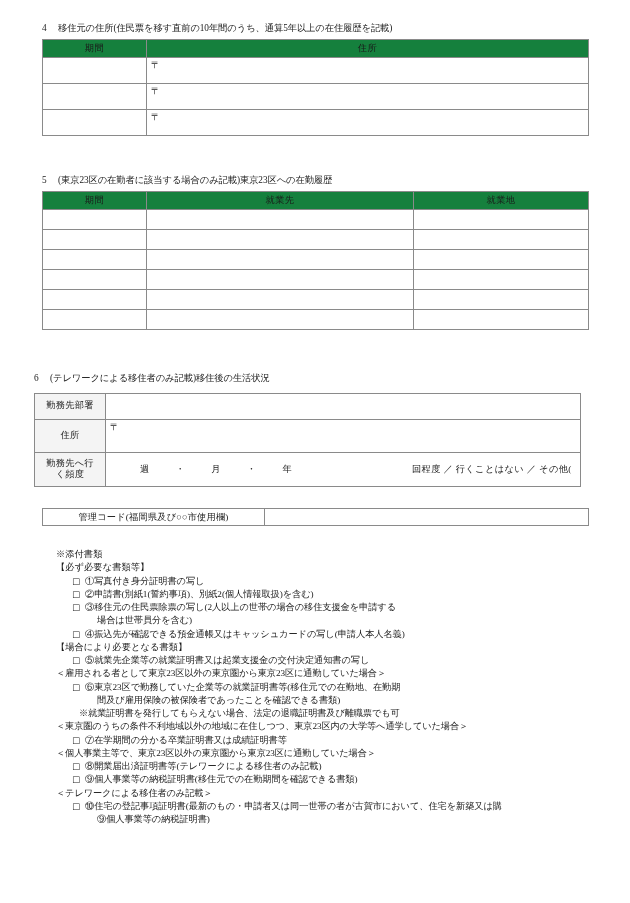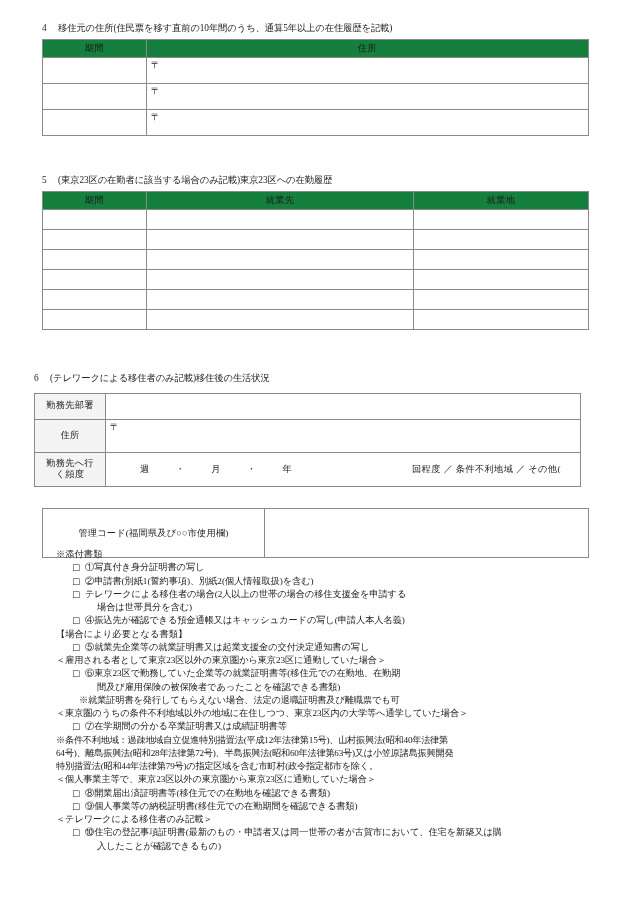--- a/index.html
+++ b/index.html
@@ -84,21 +84,21 @@
 
   
   table.mgmt {
     border-collapse: collapse;
     table-layout: fixed;
     font-size: 9.2px;
   }
   table.mgmt td {
     border: 1px solid #8a8a8a;
     height: 16px;
-    padding: 16px;
+    padding: 0;
   }
   table.mgmt td.mlbl {
     text-align: center;
     letter-spacing: 0.2px;
   }
 
   
   .notes { font-size: 9.2px; line-height: 1.44; }
   .notes .title { margin: 0; letter-spacing: 0.1px; }
   .notes .grouphead { margin: 0; letter-spacing: 0.1px; }
@@ -233,21 +233,21 @@
       <tr>
         <td class="lbl" style="height:32px">住所</td>
         <td class="addr"><span class="postal">〒</span></td>
       </tr>
       <tr>
         <td class="lbl" style="height:33px">
           <span>勤務先へ行</span><br>
           <span>く頻度</span>
         </td>
         <td>
-          <div class="freq-line"><span>週</span><span class="sp"></span><span>・</span><span class="sp"></span><span>月</span><span class="sp"></span><span>・</span><span class="sp"></span><span>年</span><span class="sp2"></span><span>回程度 ／ 条件不利地域 ／ その他(</span><span style="display:inline-block;width:150px"></span></div>
+          <div class="freq-line"><span>週</span><span class="sp"></span><span>・</span><span class="sp"></span><span>月</span><span class="sp"></span><span>・</span><span class="sp"></span><span>年</span><span class="sp2"></span><span>回程度 ／ 行くことはない ／ その他(</span><span style="display:inline-block;width:150px"></span></div>
         </td>
       </tr>
     </tbody>
       </table>
   </div>
 
   <div class="block" style="position:absolute; left:42px; top:508px; width:546px;">
     <table class="mgmt" style="width:546px;">
       <colgroup>
           <col style="width:222px">
@@ -259,41 +259,37 @@
         <td></td>
       </tr>
     </tbody>
       </table>
   </div>
 
   <div class="notes" style="position:absolute; left:56px; top:548px; width:548px;">
 
     <p class="title">※添付書類</p>
 
+    <p class="grouphead">【必ず必要な書類等】</p>
     <p class="item"><span class="box">□</span><span>①写真付き身分証明書の写し</span></p>
     <p class="item"><span class="box">□</span><span>②申請書(別紙1(誓約事項)、別紙2(個人情報取扱)を含む)</span></p>
-    <p class="item"><span class="box">□</span><span>テレワークによる移住者の場合(2人以上の世帯の場合の移住支援金を申請する</span></p>
+    <p class="item"><span class="box">□</span><span>③移住元の住民票除票の写し(2人以上の世帯の場合の移住支援金を申請する</span></p>
     <p class="cont">場合は世帯員分を含む)</p>
     <p class="item"><span class="box">□</span><span>④振込先が確認できる預金通帳又はキャッシュカードの写し(申請人本人名義)</span></p>
 
     <p class="grouphead">【場合により必要となる書類】</p>
     <p class="item"><span class="box">□</span><span>⑤就業先企業等の就業証明書又は起業支援金の交付決定通知書の写し</span></p>
     <p class="cond">＜雇用される者として東京23区以外の東京圏から東京23区に通勤していた場合＞</p>
     <p class="item"><span class="box">□</span><span>⑥東京23区で勤務していた企業等の就業証明書等(移住元での在勤地、在勤期</span></p>
     <p class="cont">間及び雇用保険の被保険者であったことを確認できる書類)</p>
     <p class="subnote">※就業証明書を発行してもらえない場合、法定の退職証明書及び離職票でも可</p>
     <p class="cond">＜東京圏のうちの条件不利地域以外の地域に在住しつつ、東京23区内の大学等へ通学していた場合＞</p>
     <p class="item"><span class="box">□</span><span>⑦在学期間の分かる卒業証明書又は成績証明書等</span></p>
-    <p class="lawnote">
-      <span class="wrapline">※条件不利地域：過疎地域自立促進特別措置法(平成12年法律第15号)、山村振興法(昭和40年法律第</span>
-      <span class="wrapline">64号)、離島振興法(昭和28年法律第72号)、半島振興法(昭和60年法律第63号)又は小笠原諸島振興開発</span>
-      <span class="wrapline">特別措置法(昭和44年法律第79号)の指定区域を含む市町村(政令指定都市を除く。</span>
-    </p>
     <p class="cond">＜個人事業主等で、東京23区以外の東京圏から東京23区に通勤していた場合＞</p>
-    <p class="item"><span class="box">□</span><span>⑧開業届出済証明書等(移住元での在勤地を確認できる書類)</span></p>
+    <p class="item"><span class="box">□</span><span>⑧開業届出済証明書等(テレワークによる移住者のみ記載)</span></p>
     <p class="item"><span class="box">□</span><span>⑨個人事業等の納税証明書(移住元での在勤期間を確認できる書類)</span></p>
     <p class="cond">＜テレワークによる移住者のみ記載＞</p>
     <p class="item"><span class="box">□</span><span>⑩住宅の登記事項証明書(最新のもの・申請者又は同一世帯の者が古賀市において、住宅を新築又は購</span></p>
-    <p class="cont">入したことが確認できるもの)</p>
+    <p class="cont">⑨個人事業等の納税証明書)</p>
 
   </div>
 
 </div>
 
 </body></html>

